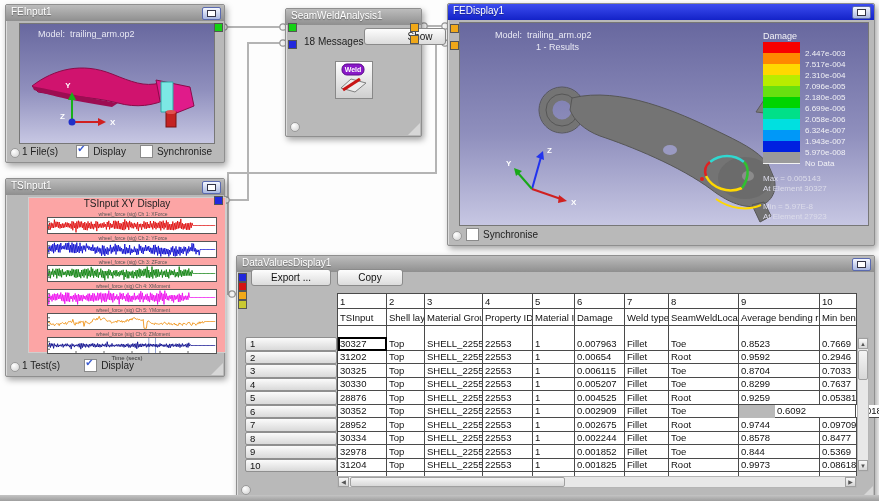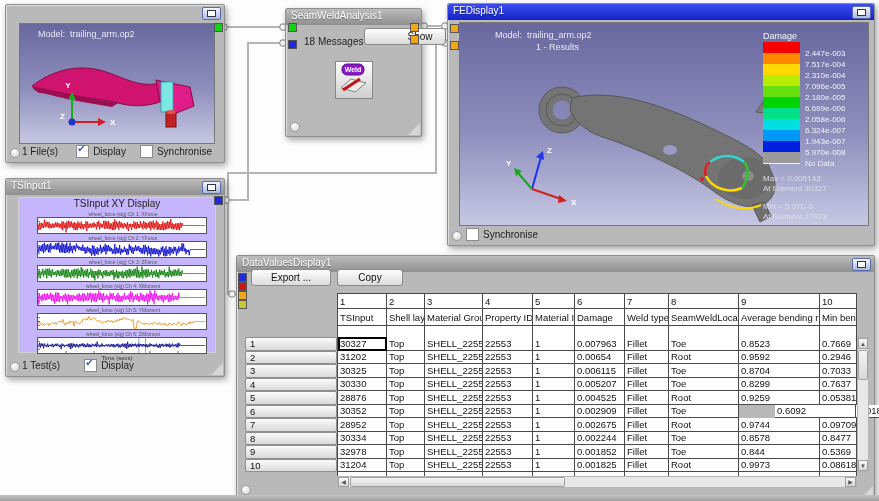--- a/index.html
+++ b/index.html
@@ -69,20 +69,21 @@
         <circle cx="283" cy="43" r="3.2"></circle>
       <circle cx="424" cy="26" r="3.2"></circle>
         <circle cx="445" cy="26" r="3.2"></circle>
       <circle cx="424" cy="35" r="3.2"></circle>
         <circle cx="445" cy="43" r="3.2"></circle>
       <circle cx="232" cy="294" r="3.2"></circle>
     </g>
   </svg>
 
   <div class="window" style="left:5px;top:4px;width:218px;height:157px;">
+    <div class="titlebar"><span>FEInput1</span></div>
     <div class="minbtn"></div>
     <div class="viewport" style="left:13px;top:18px;width:194px;height:119px;">
       <div class="vp-label" style="left:18px;top:5px;">
         <span>Model:</span>&nbsp;&nbsp;<span>trailing_arm.op2</span>
       </div>
       <svg width="192" height="117">
         <path d="M12,62 C34,45 62,38 92,50 C112,58 124,63 140,59 L150,62 L149,74 C134,82 116,84 98,79 C70,72 40,72 18,68 Z" fill="#d0136e" stroke="#8a0b49" stroke-width="1"></path>
         <path d="M136,56 L170,63 L174,82 L154,90 L140,77 Z" fill="#e01b8a" stroke="#8a0b49" stroke-width="1"></path>
         <path d="M12,62 C40,68 80,76 98,79 L92,83 C60,78 30,72 14,66 Z" fill="#9c0d52"></path>
         <polygon points="141,58 153,58 153,88 141,88" fill="#7ce8e4" stroke="#2fa8a4"></polygon>
@@ -105,21 +106,21 @@
       <span class="cb" style="margin-left:14px;"></span>
       <span>Synchronise</span>
     </div>
     <div class="led"></div>
     <div class="port" style="right:1px;top:18px;background:#15d215;"></div>
   </div>
 
   <div class="window" style="left:5px;top:178px;width:218px;height:197px;">
     <div class="titlebar"><span>TSInput1</span></div>
     <div class="minbtn"></div>
-    <div style="position:absolute;left:12px;top:18px;width:196px;height:154px;background:#c4b5fd;border:1px solid #cfcfcf;">
+    <div style="position:absolute;left:22px;top:18px;width:196px;height:154px;background:#fca5a5;border:1px solid #cfcfcf;">
       <div style="font-size:10px;color:#222;text-align:center;height:13px;">TSInput XY Display</div>
       <div>
           <div class="ts-strip">
             <div class="ts-title">wheel_force (sig) Ch 1: XForce</div>
             <svg width="168" height="15" class="ts-box">
               <polyline points="0.0,5.8 0.8,11.6 1.6,4.9 2.4,11.6 3.2,4.6 4.0,9.9 4.8,5.4 5.6,10.0 6.4,1.6 7.2,9.3 8.0,3.7 8.8,8.9 9.6,3.9 10.4,9.8 11.2,4.0 12.0,10.5 12.8,6.0 13.6,9.9 14.4,5.4 15.2,10.0 16.0,5.6 16.8,9.4 17.6,4.4 18.4,9.0 19.2,4.5 20.0,9.3 20.8,5.1 21.6,9.6 22.4,5.8 23.2,10.7 24.0,3.2 24.8,12.3 25.6,3.7 26.4,10.0 27.2,5.1 28.0,14.4 28.8,3.5 29.6,10.6 30.4,2.7 31.2,9.5 32.0,3.6 32.8,9.2 33.6,3.5 34.4,9.9 35.2,5.1 36.0,11.8 36.8,4.0 37.6,12.0 38.4,5.4 39.2,12.3 40.0,3.4 40.8,10.1 41.6,5.1 42.4,10.8 43.2,3.7 44.0,10.6 44.8,5.9 45.6,11.3 46.4,5.9 47.2,9.5 48.0,3.2 48.8,13.1 49.6,3.8 50.4,10.1 51.2,5.9 52.0,9.5 52.8,5.4 53.6,9.7 54.4,5.3 55.2,9.7 56.0,4.3 56.8,8.9 57.6,6.1 58.4,11.5 59.2,4.0 60.0,9.0 60.8,2.8 61.6,11.4 62.4,5.2 63.2,9.8 64.0,6.0 64.8,9.4 65.6,2.9 66.4,10.8 67.2,2.7 68.0,10.6 68.8,3.5 69.6,10.7 70.4,2.9 71.2,11.1 72.0,5.0 72.8,11.3 73.6,5.6 74.4,12.0 75.2,4.0 76.0,12.2 76.8,1.4 77.6,11.2 78.4,3.3 79.2,9.3 80.0,4.4 80.8,11.9 81.6,2.9 82.4,9.2 83.2,4.3 84.0,10.2 84.8,5.5 85.6,10.4 86.4,4.9 87.2,9.1 88.0,5.7 88.8,11.2 89.6,4.2 90.4,13.0 91.2,6.0 92.0,9.3 92.8,5.7 93.6,11.8 94.4,6.0 95.2,9.3 96.0,3.3 96.8,10.7 97.6,4.5 98.4,10.8 99.2,4.0 100.0,10.0 100.8,6.0 101.6,10.1 102.4,3.0 103.2,9.4 104.0,5.4 104.8,11.4 105.6,3.0 106.4,9.9 107.2,3.9 108.0,11.3 108.8,4.9 109.6,9.7 110.4,4.7 111.2,10.2 112.0,3.2 112.8,12.4 113.6,3.8 114.4,10.1 115.2,2.7 116.0,11.4 116.8,4.9 117.6,9.5 118.4,2.5 119.2,11.9 120.0,4.1 120.8,11.7 121.6,6.2 122.4,11.9 123.2,6.0 124.0,11.9 124.8,3.5 125.6,12.2 126.4,5.2 127.2,11.6 128.0,4.4 128.8,11.1 129.6,3.0 130.4,10.4 131.2,3.9 132.0,10.1 132.8,0.9 133.6,10.9 134.4,5.2 135.2,11.5 136.0,6.0 136.8,10.6 137.6,5.4 138.4,11.9 139.2,5.2 140.0,11.8 140.8,5.1 141.6,11.8 142.4,4.6 143.2,9.9 144.0,4.9 144.8,7.5 145.6,7.5 146.4,7.5 147.2,7.5 148.0,7.5 148.8,7.5 149.6,7.5 150.4,7.5 151.2,7.5 152.0,7.5 152.8,7.5 153.6,7.5 154.4,7.5 155.2,7.5 156.0,7.5 156.8,7.5 157.6,7.5 158.4,7.5 159.2,7.5 160.0,7.5 160.8,7.5 161.6,7.5 162.4,7.5 163.2,7.5 164.0,7.5 164.8,7.5 165.6,7.5 166.4,7.5 167.2,7.5 " fill="none" stroke="#dd0000" stroke-width=".8"></polyline>
               <line x1="0" x2="2" y1="3.75" y2="3.75" stroke="#666"></line>
               <line x1="0" x2="2" y1="7.5" y2="7.5" stroke="#666"></line>
               <line x1="0" x2="2" y1="11.25" y2="11.25" stroke="#666"></line>
             </svg>

